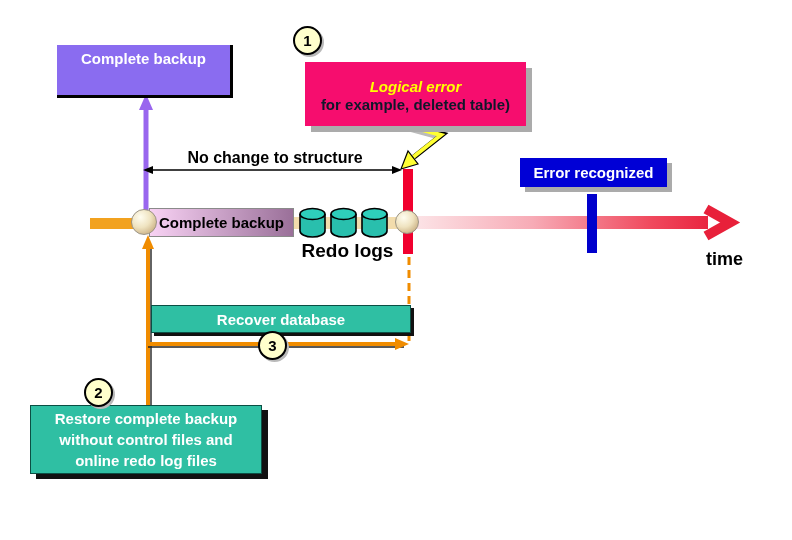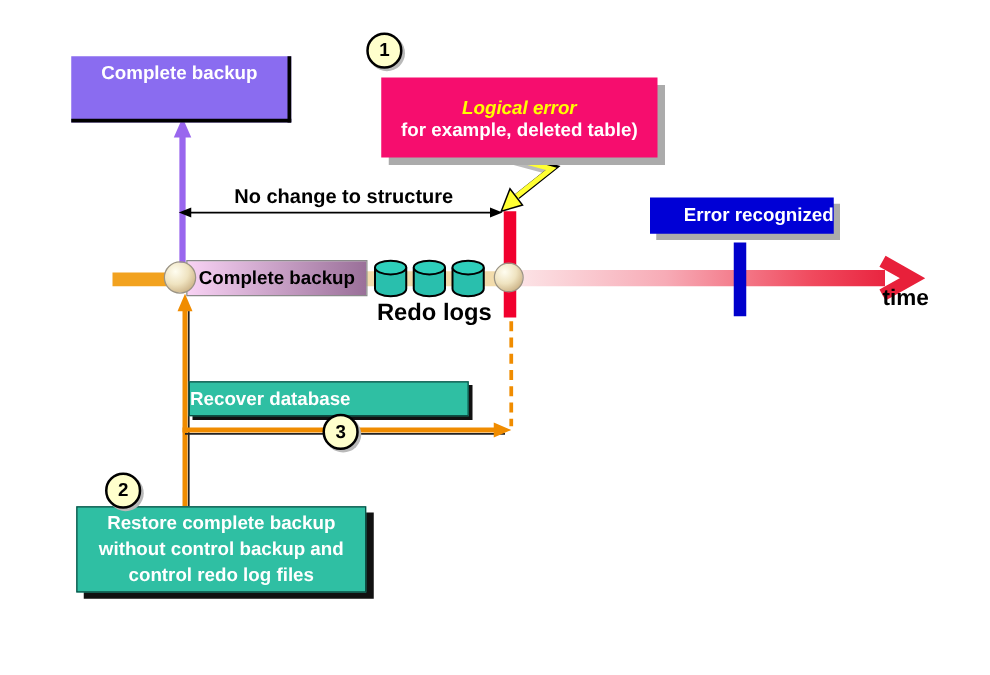--- a/index.html
+++ b/index.html
@@ -22,41 +22,41 @@
     border:1px solid #9A9384;box-sizing:border-box;}
   .ball1{left:131px;top:209px;}
   .ball2{left:395px;top:210px;width:24px;height:24px;}
   
   .purple-box{left:57px;top:45px;width:173px;height:47px;background:#8A6CF0;
     border-right:3px solid #000;border-bottom:3px solid #000;
     color:#fff;font-weight:bold;font-size:15px;line-height:21px;text-align:center;padding-top:3px;box-sizing:content-box;}
   .pink-box{left:305px;top:31px;width:221px;height:64px;background:#F60D6E;
     box-shadow:6px 6px 0 #ABABAB;text-align:center;padding-top:16px;box-sizing:border-box;margin-top:31px;}
   .pink-title{display:block;color:#FFFF00;font-style:italic;font-weight:bold;font-size:15px;line-height:18px;}
-  .pink-sub{display:block;color:#ffffff;font-weight:bold;font-size:15px;line-height:18px;}
+  .pink-sub{display:block;color:#0f172a;font-weight:bold;font-size:15px;line-height:18px;}
   .blue-box{left:520px;top:158px;width:147px;height:29px;background:#0000D6;
     box-shadow:5px 5px 0 #ABABAB;color:#fff;font-weight:bold;font-size:15px;
-    line-height:29px;text-align:right;}
+    line-height:29px;text-align:center;}
   .tl-backup{left:149px;top:208px;width:145px;height:29px;
     background:linear-gradient(to right,#F8D2F4,#9A7099);
     border:1px solid #8A8A8A;color:#000;font-weight:bold;font-size:15px;
     line-height:27px;text-align:center;box-sizing:border-box;}
-  .recover-box{left:151px;top:305px;width:224px;height:28px;background:#2FBFA3;
+  .recover-box{left:151px;top:305px;width:260px;height:28px;background:#2FBFA3;
     border:1px solid #0B4F44;box-shadow:3px 3px 0 #111;color:#fff;font-weight:bold;
-    font-size:15px;line-height:27px;box-sizing:border-box;}
+    font-size:15px;line-height:27px;text-align:center;box-sizing:border-box;}
   .restore-box{left:30px;top:405px;width:230px;height:65px;background:#2FBFA3;
     border:1px solid #0B4F44;box-shadow:6px 5px 0 #111;color:#fff;font-weight:bold;
-    font-size:15px;line-height:21px;text-align:center;padding-top:2px;box-sizing:content-box;margin-left:31px;}
+    font-size:15px;line-height:21px;text-align:center;padding-top:2px;box-sizing:content-box;}
   
   .no-change{left:150px;top:147px;width:250px;text-align:center;color:#000;
     font-weight:bold;font-size:16px;line-height:21px;}
   .no-change span{display:block;}
   .redo-label{left:300px;top:240px;width:95px;text-align:center;color:#000;
     font-weight:bold;font-size:19px;}
-  .time-label{left:706px;top:228px;color:#000;font-weight:bold;font-size:18px;}
+  .time-label{left:706px;top:249px;color:#000;font-weight:bold;font-size:18px;}
   
   .step-circle{width:29px;height:29px;border-radius:50%;background:#FFFFCC;
     border:2px solid #000;box-shadow:2px 2px 0 #B9B9B9;display:flex;align-items:center;
     justify-content:center;font-weight:bold;font-size:15px;color:#000;box-sizing:border-box;}
   .c1{left:293px;top:26px;}
   .c2{left:84px;top:378px;}
   .c3{left:258px;top:331px;}
   .overlay{left:0;top:0;pointer-events:none;}
 </style>
 </head>
@@ -144,21 +144,21 @@
     <span class="pink-title">Logical error</span>
     <span class="pink-sub">for example, deleted table)</span>
   </div>
 
   <div class="abs blue-box">Error recognized</div>
 
   <div class="abs recover-box">Recover database</div>
 
   <div class="abs restore-box">
     <span style="display:block">Restore complete backup</span>
-    <span style="display:block">without control backup and</span>
-    <span style="display:block">control redo log files</span>
+    <span style="display:block">without control files and</span>
+    <span style="display:block">online redo log files</span>
   </div>
 
   <div class="abs step-circle c1">1</div>
   <div class="abs step-circle c2">2</div>
   <div class="abs step-circle c3">3</div>
 
 </div>
 
 </body></html>

